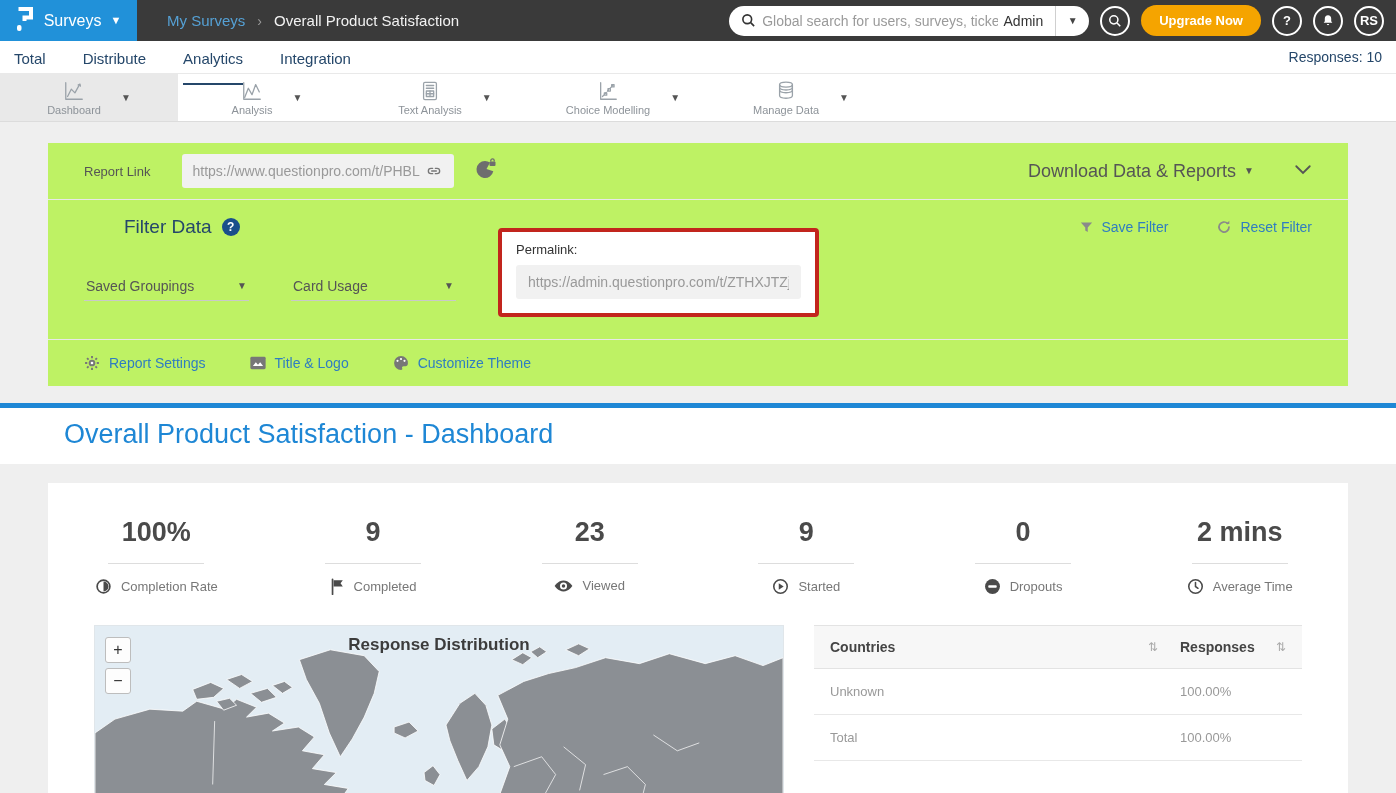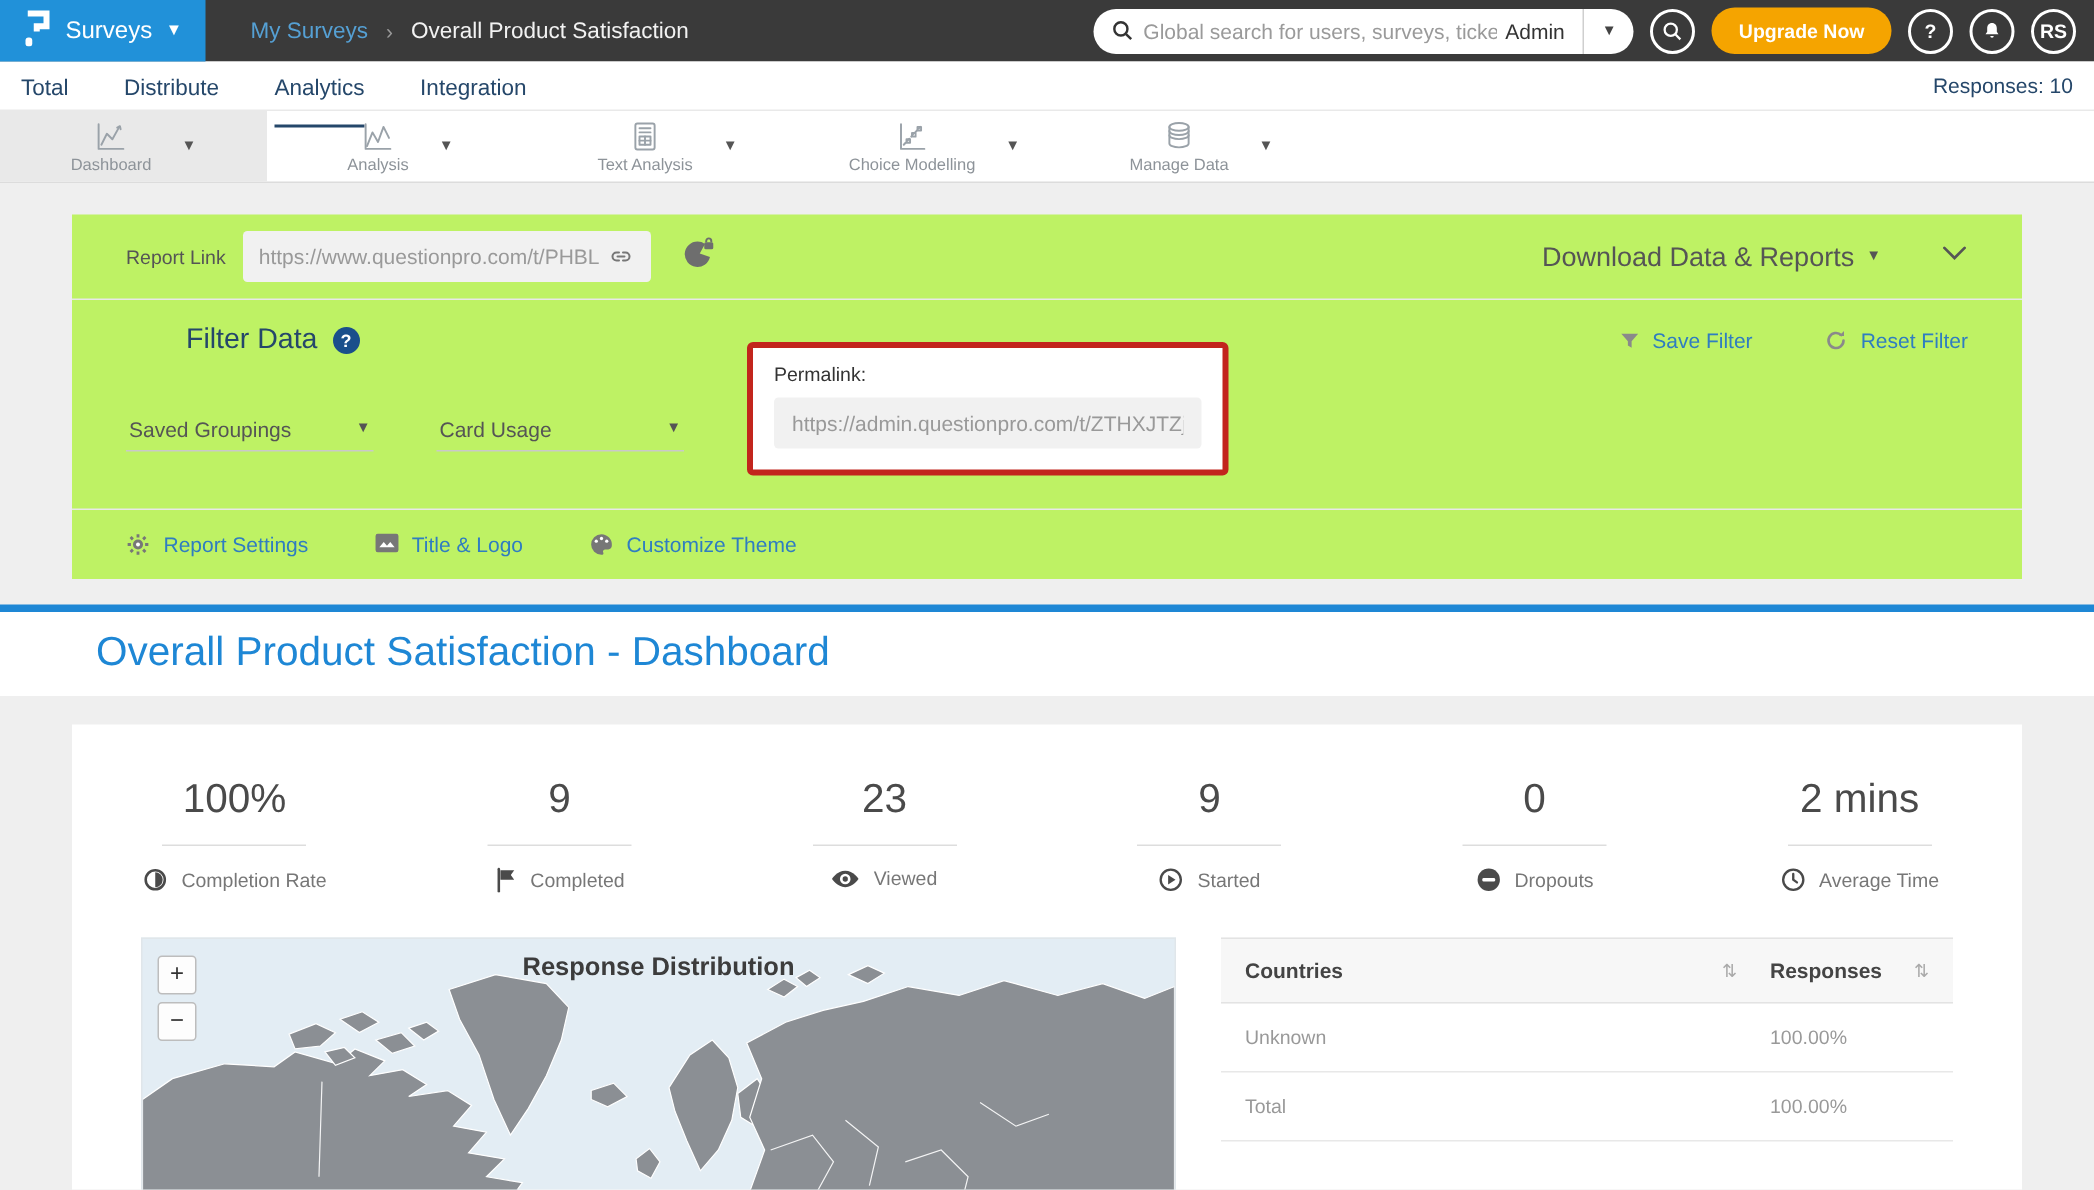--- a/index.html
+++ b/index.html
@@ -39,21 +39,21 @@
   .tb-center { display:flex; flex-direction:column; align-items:center; gap:2px; }
   .tb-label { font-size:11px; color:#8d9399; }
   .tb-caret { color:#555; font-size:10px; cursor:pointer; }
   .ic { stroke:#9aa2a9; fill:none; stroke-width:1.4; stroke-linecap:round; stroke-linejoin:round; }
 
   
   .main { padding-top:21px; }
   .card { margin:0 48px; background:#bef264; }
   .report-row { height:57px; display:flex; align-items:center; padding:0 36px; border-bottom:1px solid #e8e8e8; }
   .rl-label { font-size:13px; color:#555; }
-  .rl-input-wrap { margin-left:12px; width:272px; height:34px; background:#f1f1f1; border-radius:3px; display:flex; align-items:center; padding:0 10px; }
+  .rl-input-wrap { margin-left:32px; width:272px; height:34px; background:#f1f1f1; border-radius:3px; display:flex; align-items:center; padding:0 10px; }
   .rl-input-wrap input { border:none; outline:none; background:transparent; flex:1; font-size:14px; color:#999; font-family:inherit; min-width:0; }
   .globe-lock { margin-left:20px; cursor:pointer; }
   .dl-group { margin-left:auto; display:flex; align-items:center; gap:8px; cursor:pointer; }
   .dl-label { font-size:18px; color:#555; }
   .collapse-chev { margin-left:40px; cursor:pointer; }
 
   
   .filter-sec { padding:16px 36px 22px; border-bottom:1px solid #e8e8e8; position:relative; }
   .filter-head { display:flex; align-items:center;margin-left:40px; }
   .filter-title { font-size:19px; color:#25476a; }
@@ -65,32 +65,32 @@
   .qselect { width:165px; border-bottom:1px solid #c9c9c9; display:flex; align-items:center; justify-content:space-between; padding:6px 2px; cursor:pointer; }
   .qselect .sel-label { font-size:14px; color:#555; }
   .qselect .caret { color:#555; }
   .permalink-box { margin-left:42px; border:4px solid #c2251d; border-radius:4px; padding:10px 14px 14px; background:#fff; }
   .pl-label { font-size:13px; color:#333; }
   .pl-input { margin-top:8px; width:285px; height:34px; background:#f1f1f1; border-radius:3px; display:flex; align-items:center; padding:0 12px; }
   .pl-input input { border:none; outline:none; background:transparent; width:100%; font-size:14px; color:#999; font-family:inherit; }
 
   
   .settings-row { padding:15px 36px; display:flex; align-items:center; gap:44px; }
-  .set-item { display:flex; gap:9px; cursor:pointer; font-size:14px; color:#2f7dc1; }
+  .set-item { display:flex; align-items:center; gap:9px; cursor:pointer; font-size:14px; color:#2f7dc1; }
 
   
   .blue-bar { height:5px; background:#1e87d5; margin-top:17px; }
   .title-band { background:#fff; padding:11px 64px 14px; }
   .page-title { font-size:27px; color:#1e87d5; font-weight:normal; }
 
   
   .dash-card { margin-top:19px; background:#fff; padding-top:34px; padding-bottom:60px; }
   .stats-row { display:flex; }
   .stat { flex:1; text-align:center; }
-  .stat-value { font-size:27px; font-weight:normal; color:#4a4a4a; }
+  .stat-value { font-size:27px; font-weight:bold; color:#4a4a4a; }
   .stat-div { width:96px; border:none; border-top:1px solid #ddd; margin:15px auto 14px; }
   .stat-label-row { display:flex; align-items:center; justify-content:center; gap:9px; }
   .stat-label { font-size:13px; color:#777; }
 
   .bottom-row { display:flex; margin:30px 46px 0; gap:30px; }
   .map-panel { width:690px; height:210px; background:#e3edf4; border:1px solid #e0e6ea; position:relative; flex:none; }
   .map-title { text-align:center; font-size:17px; font-weight:bold; color:#3c3c3c; padding-top:9px; position:relative; z-index:2; }
   .map-zoom { position:absolute; top:11px; left:10px; z-index:3; display:flex; flex-direction:column; gap:5px; }
   .zoom-btn { width:26px; height:26px; background:#fdfdfd; border:1px solid #bdbdbd; border-radius:3px; font-size:16px; color:#333; display:flex; align-items:center; justify-content:center; cursor:pointer; font-family:inherit; }
   .map-svg { position:absolute; left:0; top:0; width:100%; height:100%; }

